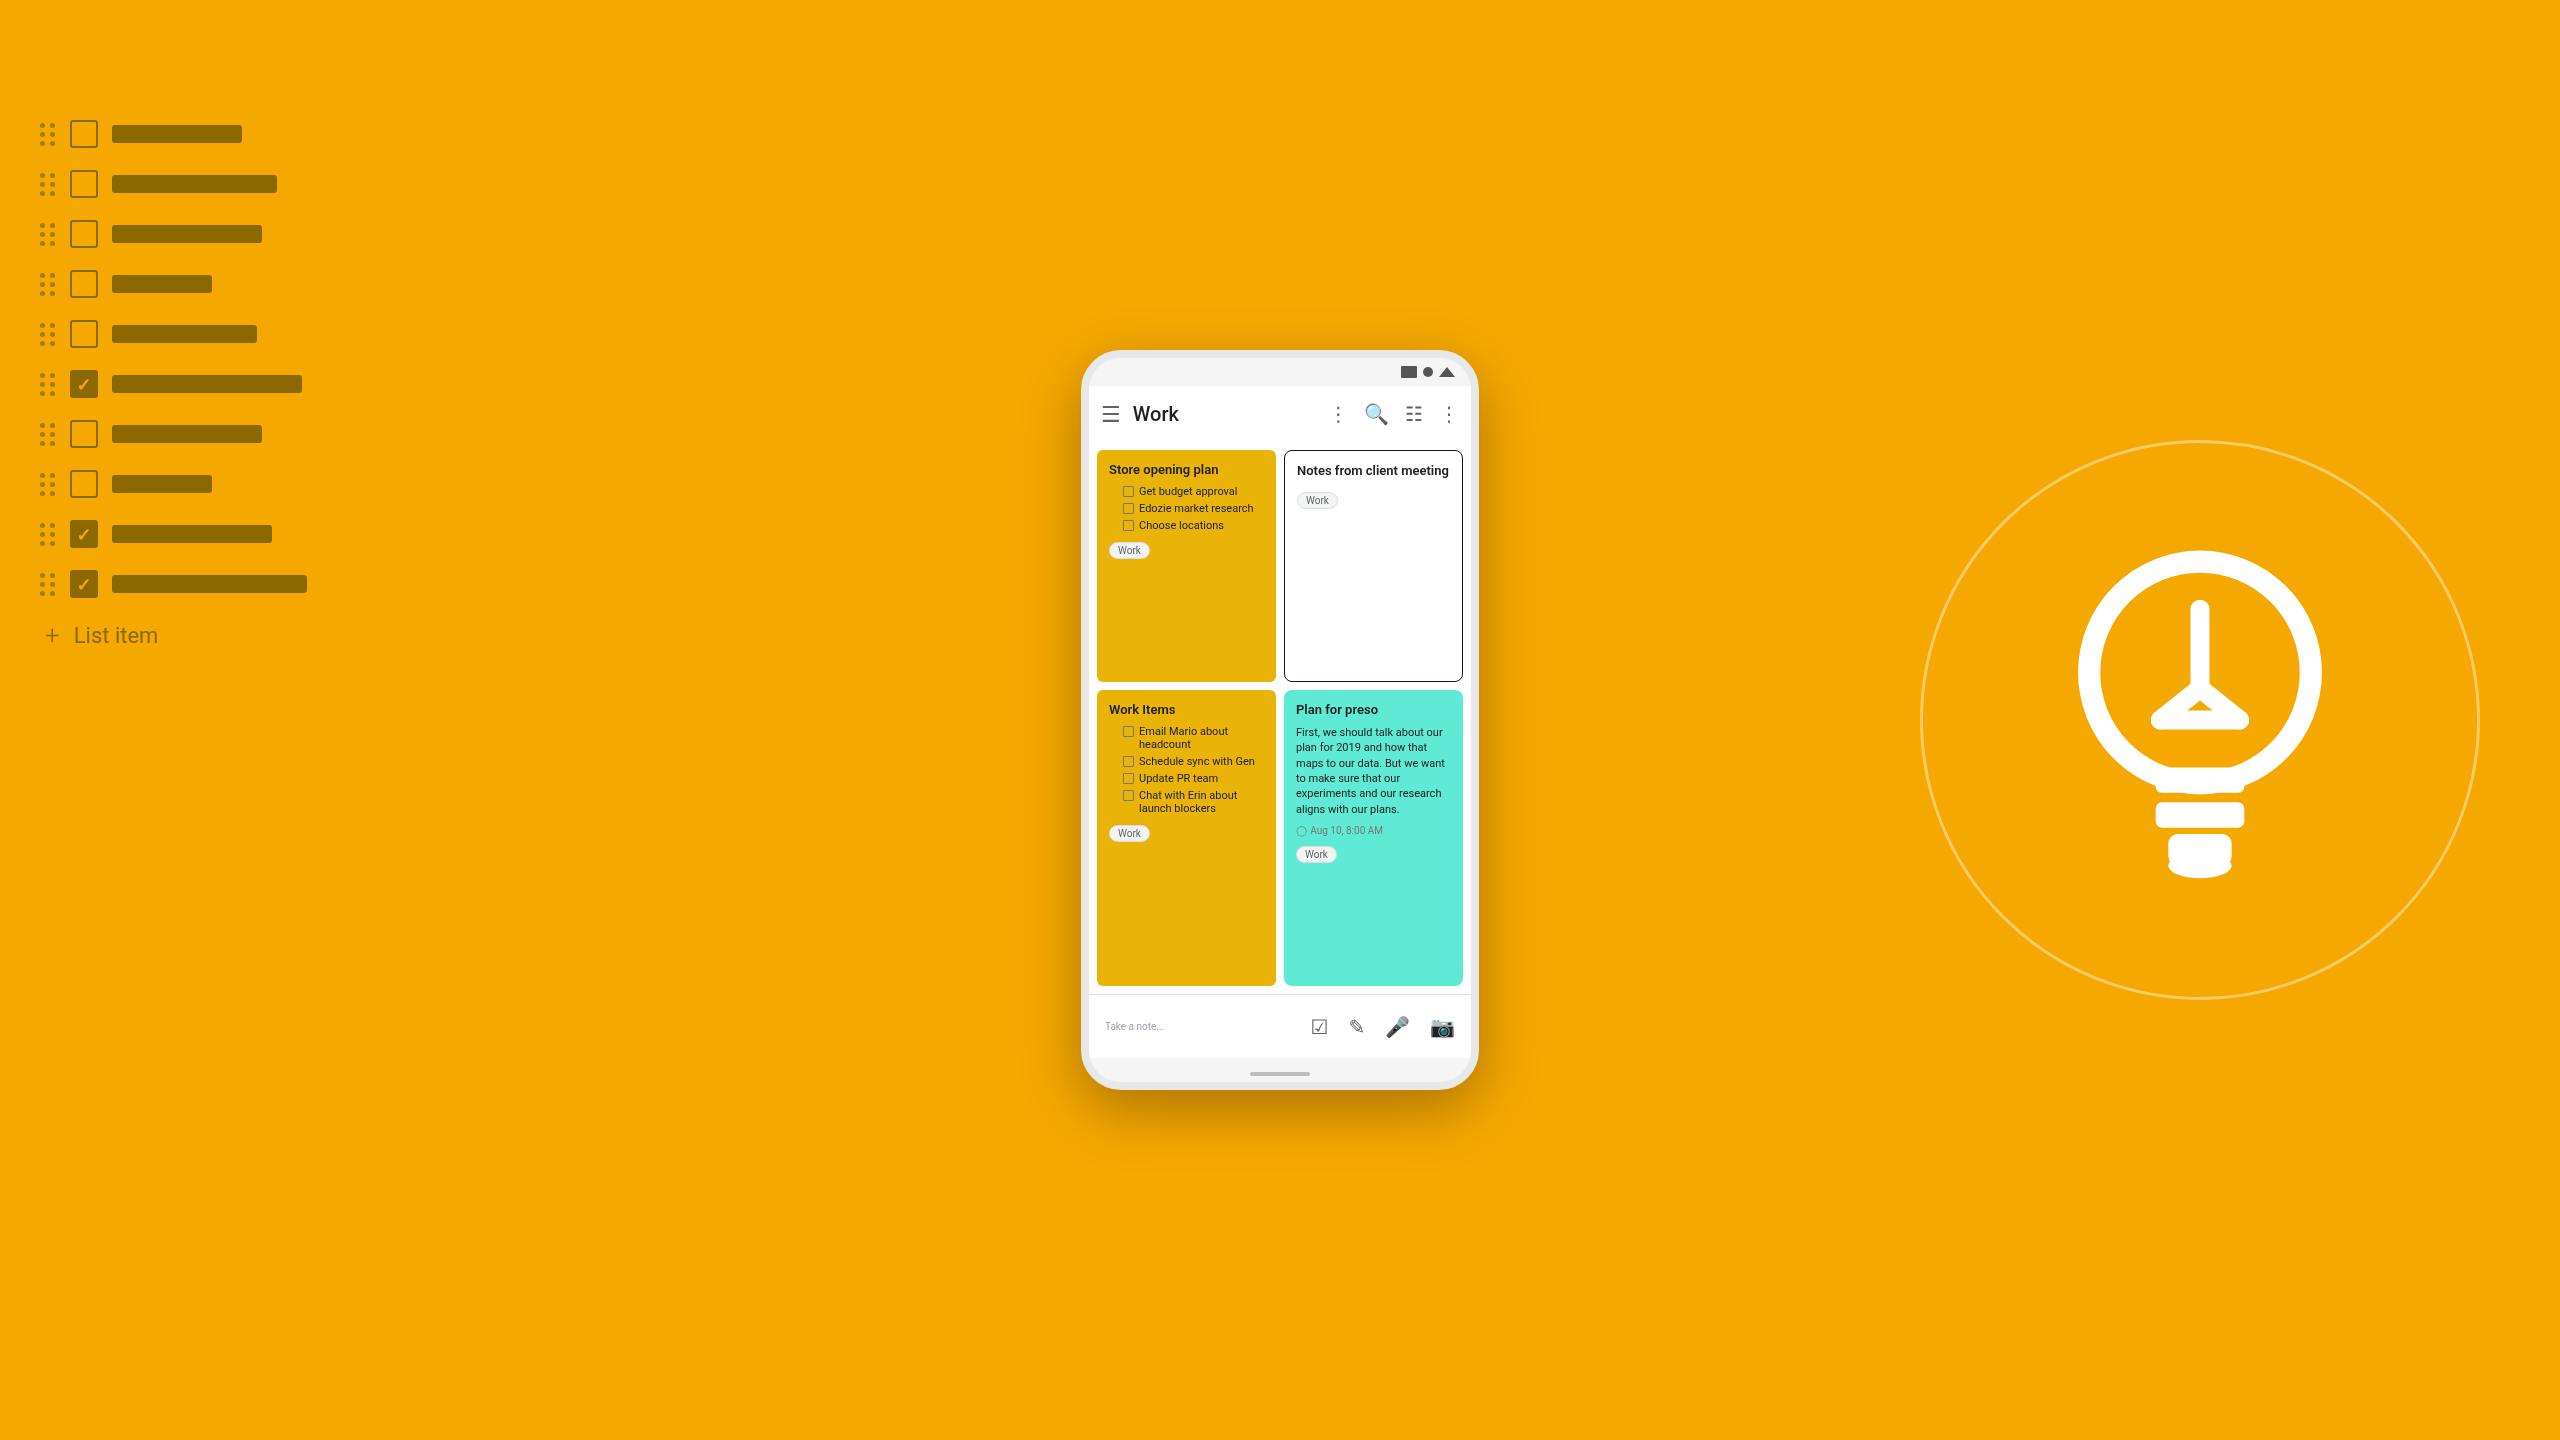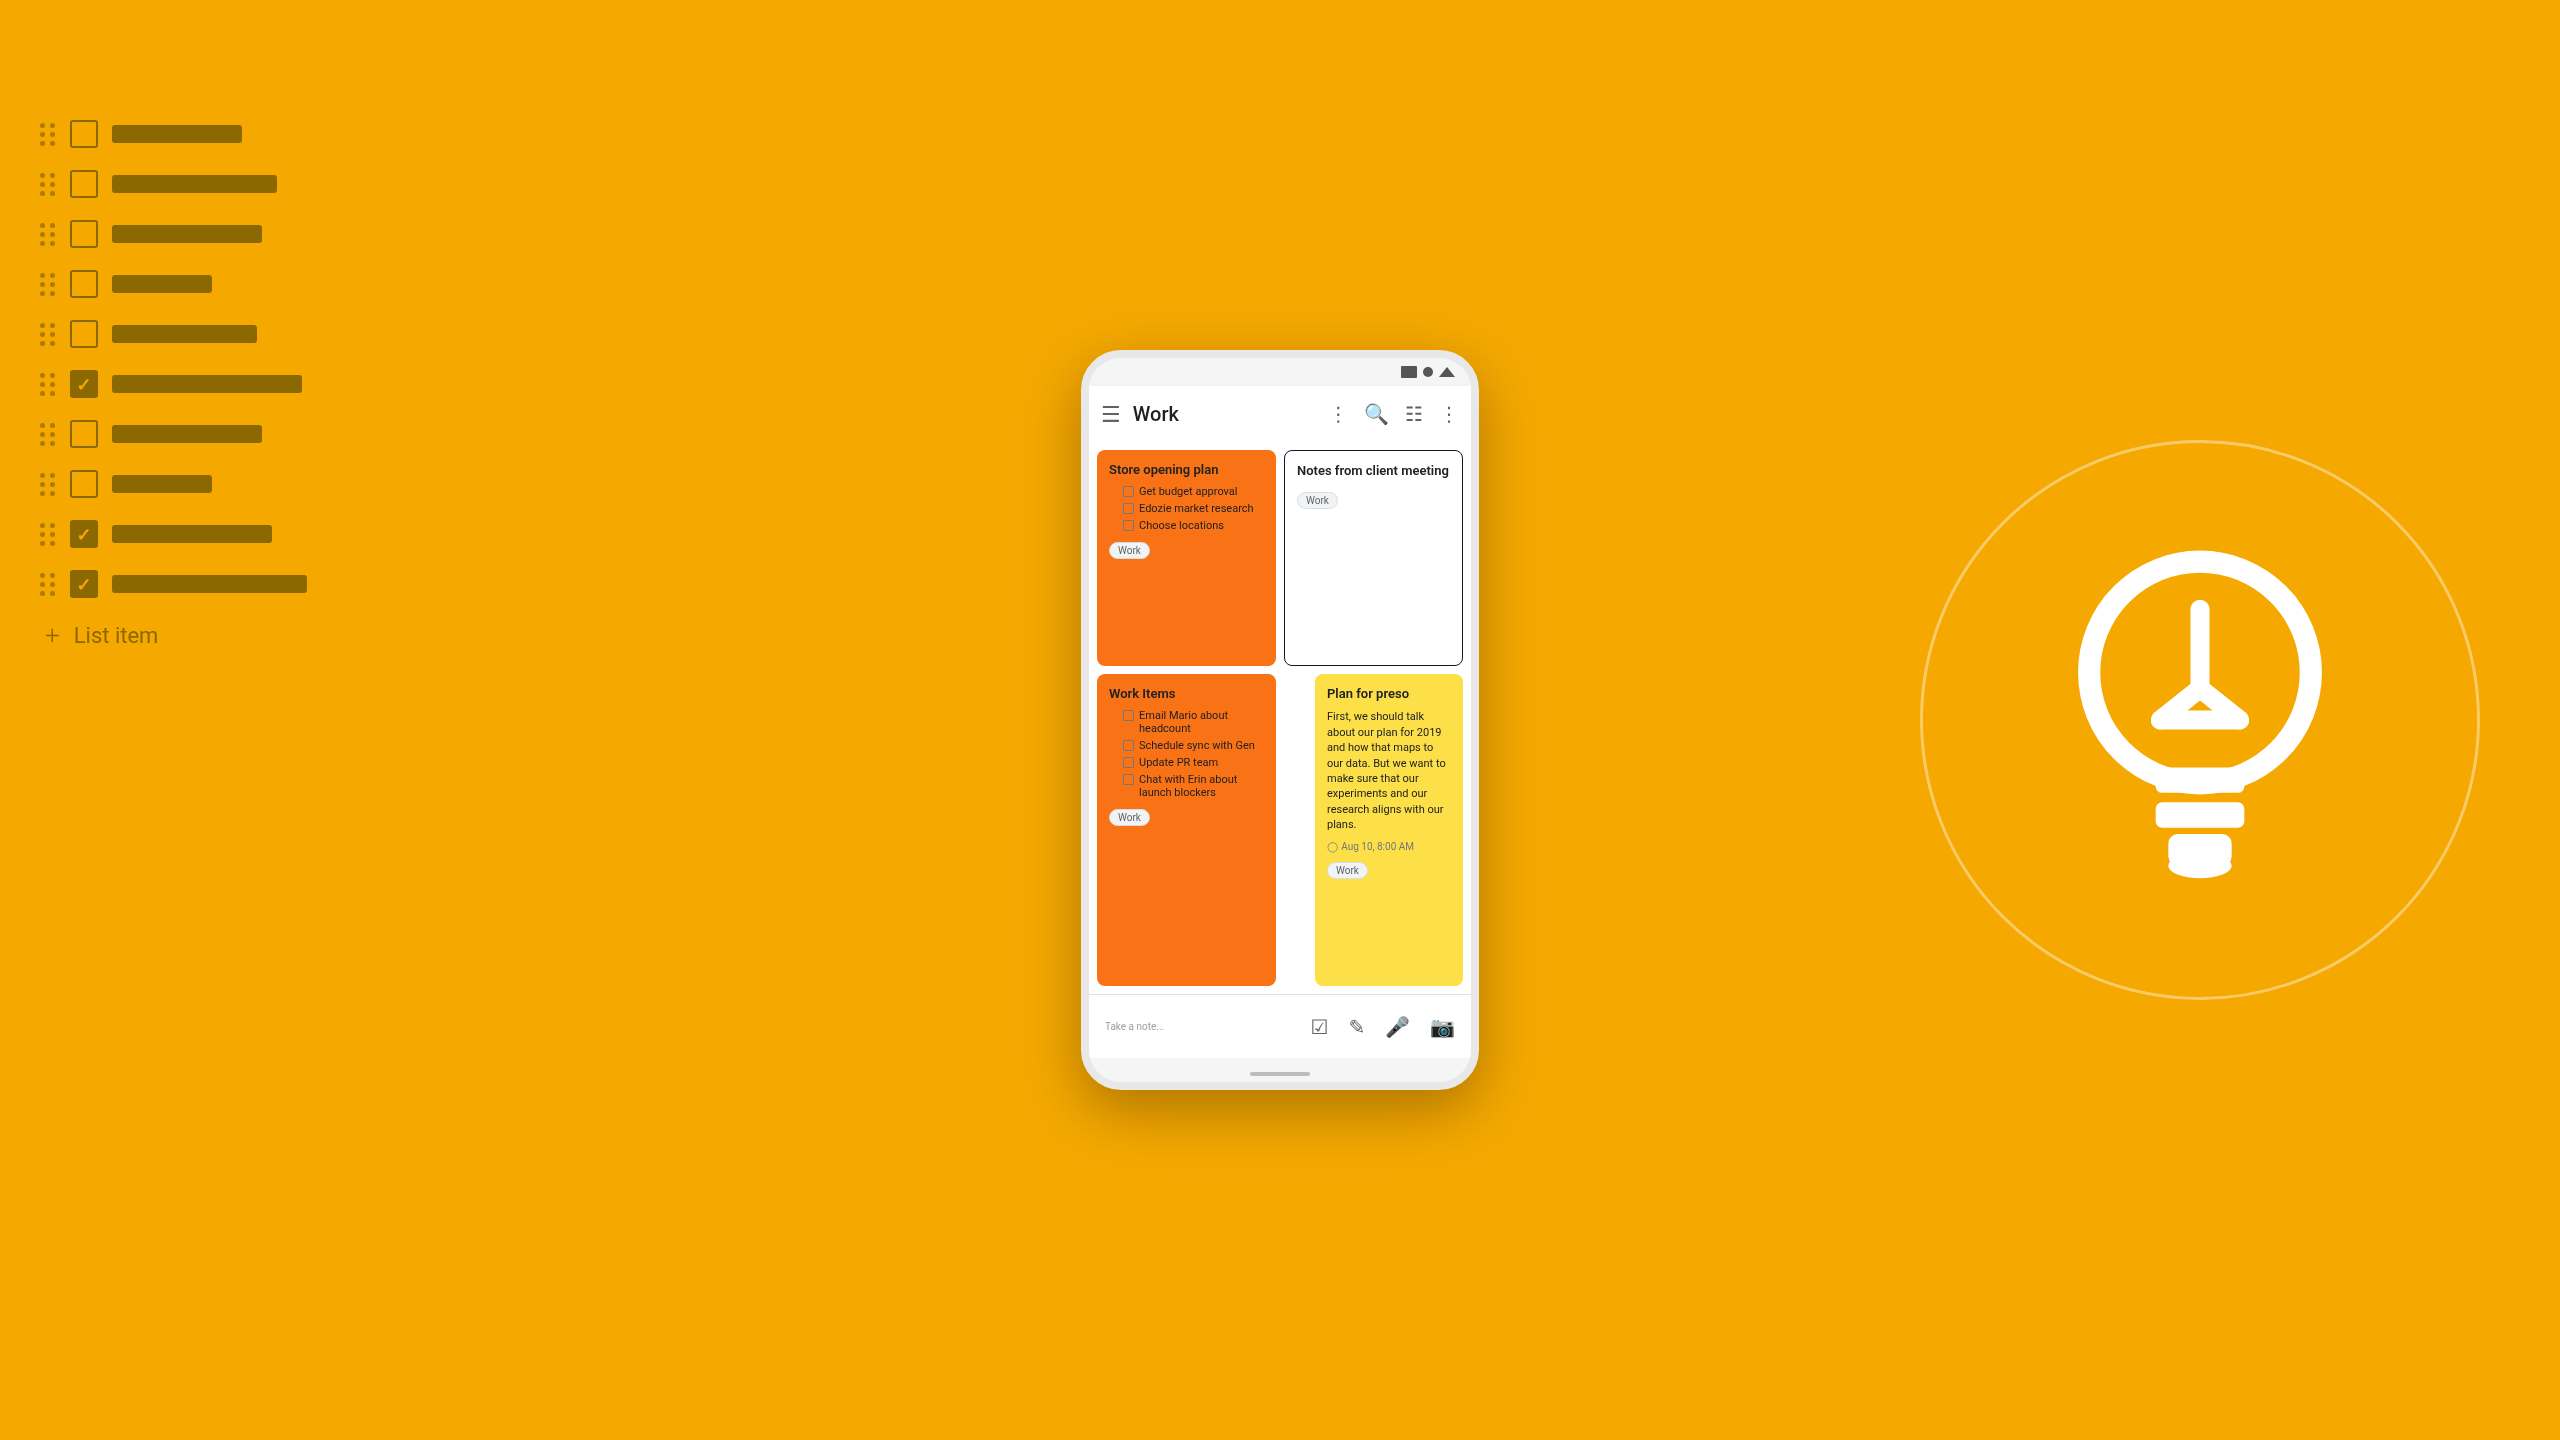--- a/index.html
+++ b/index.html
@@ -177,23 +177,23 @@
       gap: 8px;
       overflow-y: auto;
       height: calc(100% - 28px - 56px - 64px - 24px);
       background: #FFFFFF;
     }
     .note-card {
       border-radius: 8px;
       padding: 12px;
       position: relative;
     }
-    .note-yellow { background: #f97316; }
+    .note-yellow { background: #eab308; border-radius: 6px; }
     .note-white { background: #FFFFFF; border: 1px solid #0f172a; }
-    .note-teal { background: #fde047; margin-left: 31px; }
+    .note-teal { background: #5eead4; }
 
     .note-title {
       font-size: 13px;
       font-weight: 600;
       color: #202124;
       margin-bottom: 8px;
     }
     .note-text {
       font-size: 11px;
       color: #202124;

